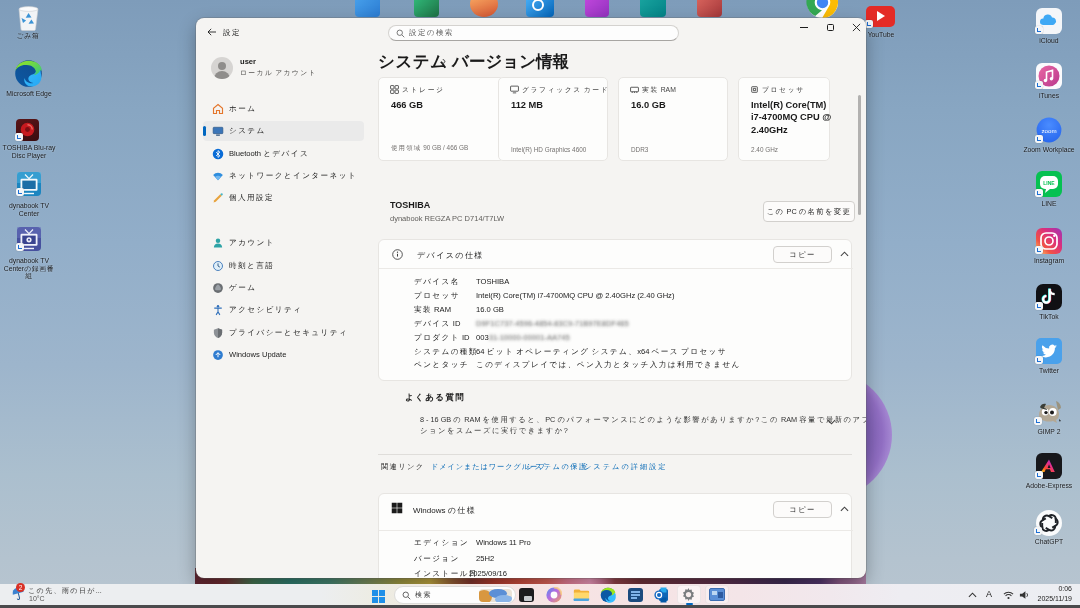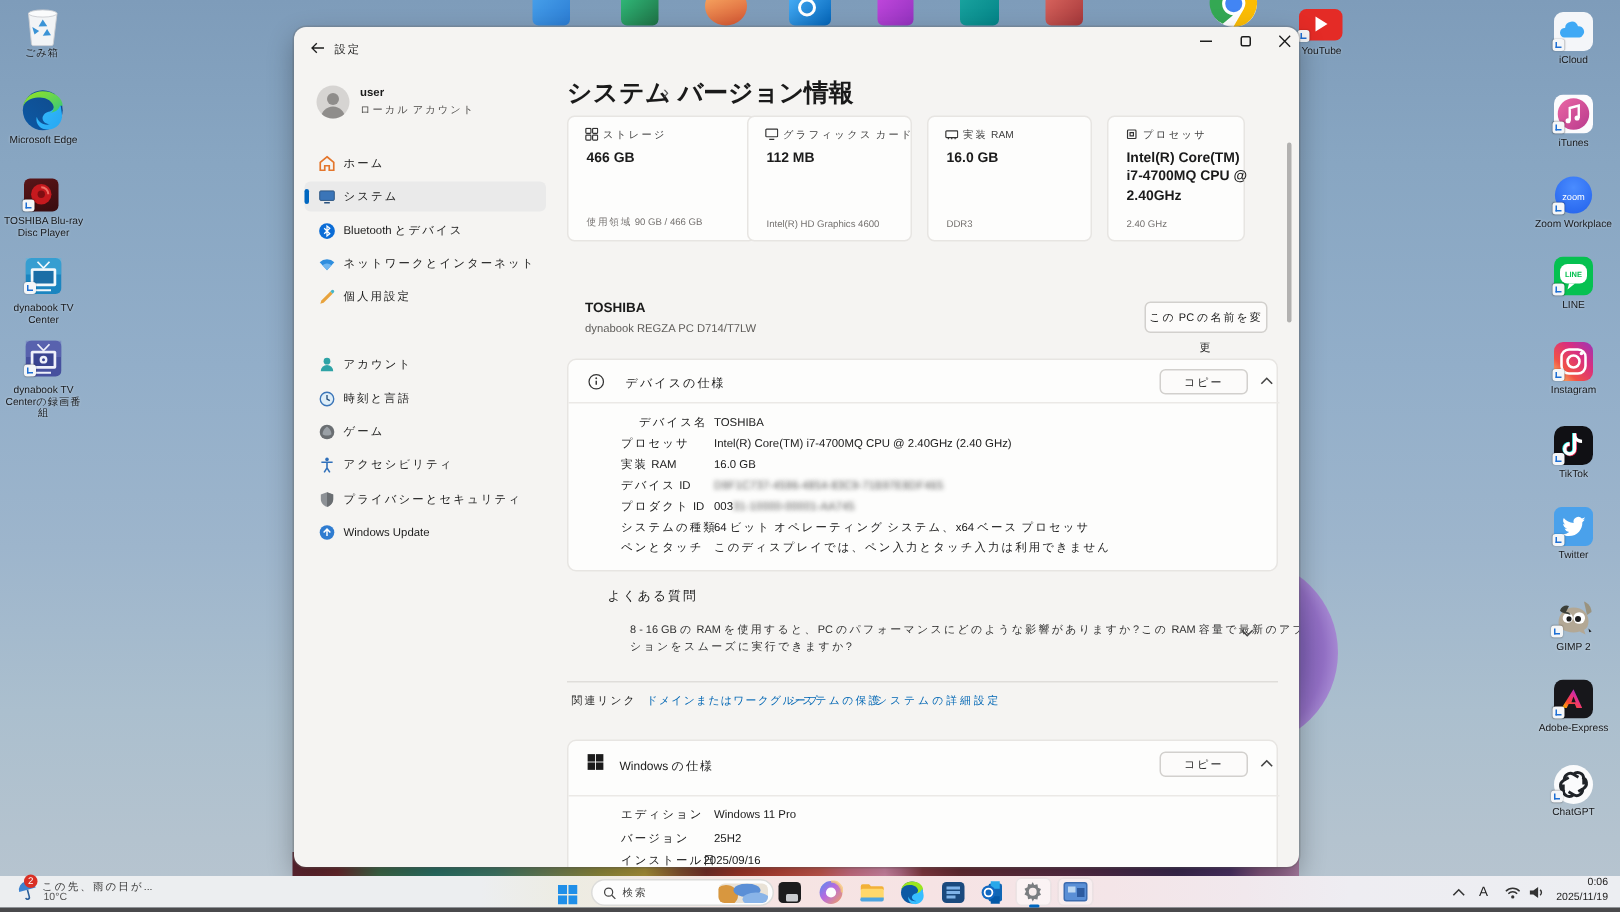--- a/index.html
+++ b/index.html
@@ -227,20 +227,24 @@
         <path d="M8 11.5a4 4 0 0 1 5.9-4.4l3.4 2"></path>
       </g>
     </svg></div>
 <div class="badge" style="left:1034px;top:527px"></div>
 <div class="dlabel" style="left:1014px;top:538px;width:70px">ChatGPT</div>
 <div id="win" class="abs">
 <svg style="position:absolute;left:11px;top:10px" width="10" height="8" viewBox="0 0 12 10">
       <path d="M5 1L1 5l4 4M1 5h10" fill="none" stroke="#1c1c1c" stroke-width="1.1"></path>
     </svg>
 <div style="position:absolute;left:27px;top:10px;font-size:7.5px;color:#1b1b1b"><span class="j">設定</span></div>
+<div id="searchbox"><svg style="position:absolute;left:7px;top:3px" width="9" height="9" viewBox="0 0 12 12">
+        <circle cx="5" cy="5" r="3.6" fill="none" stroke="#5f5f5f" stroke-width="1.1"></circle>
+        <path d="M7.8 7.8L11 11" stroke="#5f5f5f" stroke-width="1.1"></path>
+      </svg><span class="j">設定の検索</span></div>
 <div class="tb-btn" style="left:604px;top:9px;width:8px;height:1px;background:#1c1c1c;font-size:0"></div>
 <div class="tb-btn" style="left:631px;top:6px;width:7px;height:7px;border:1px solid #1c1c1c;border-radius:1.5px;font-size:0"></div>
 <svg style="position:absolute;left:656px;top:5px" width="9" height="9" viewBox="0 0 10 10">
       <path d="M1 1l8 8M9 1l-8 8" stroke="#1c1c1c" stroke-width="1"></path>
     </svg>
 <div style="position:absolute;left:15px;top:39px;width:22px;height:22px;border-radius:50%;background:#d6d4d2;overflow:hidden">
 <div style="position:absolute;left:7px;top:4.5px;width:8px;height:8px;border-radius:50%;background:#8f8d8b"></div>
 <div style="position:absolute;left:3px;top:14px;width:16px;height:9px;border-radius:8px 8px 0 0;background:#8f8d8b"></div>
 </div>
 <div style="position:absolute;left:44px;top:39px;font-size:7.6px;font-weight:bold;color:#1b1b1b">user</div>
@@ -326,49 +330,49 @@
 <svg class="cicon" viewBox="0 0 16 16" fill="none" stroke="#333" stroke-width="1.4">
           <rect x="3" y="3" width="10" height="10" rx="1"></rect>
           <path d="M6 6h4v4H6z"></path>
         </svg>
 <div class="ctitle"><span class="j">プロセッサ</span></div>
         <div class="cval">Intel(R) Core(TM)<br>i7-4700MQ CPU @<br>2.40GHz</div>
         <div class="csub">2.40 GHz</div>
       </div>
 <div style="position:absolute;left:12px;top:182px;font-size:9px;font-weight:bold;color:#1b1b1b">TOSHIBA</div>
 <div style="position:absolute;left:12px;top:196px;font-size:7.5px;color:#5f5d5a">dynabook REGZA PC D714/T7LW</div>
-<div class="btn" style="left:385px;top:183px;width:82px;height:21px;line-height:20px"><span class="j">この</span> PC <span class="j">の名前を変更</span></div>
+<div class="btn" style="left:385px;top:183px;width:92px;height:21px;line-height:20px"><span class="j">この</span> PC <span class="j">の名前を変更</span></div>
 <div class="card" style="left:0;top:221px;width:474px;height:142px;border-radius:6px">
 <svg style="position:absolute;left:13px;top:9px" width="11" height="11" viewBox="0 0 16 16">
           <circle cx="8" cy="8" r="7" fill="none" stroke="#333" stroke-width="1.2"></circle>
           <path d="M8 7v4" stroke="#333" stroke-width="1.4"></path>
           <circle cx="8" cy="4.6" r=".9" fill="#333"></circle>
         </svg>
 <div style="position:absolute;left:38px;top:10px;font-size:8px;color:#1b1b1b"><span class="j">デバイスの仕様</span></div>
 <div class="btn" style="left:394px;top:6px;width:59px;height:17px;line-height:16px"><span class="j">コピー</span></div>
 <svg style="position:absolute;left:461px;top:11px" width="9" height="6" viewBox="0 0 10 6">
           <path d="M1 5l4-4 4 4" fill="none" stroke="#444" stroke-width="1.2"></path>
         </svg>
 <div style="position:absolute;left:0;top:28px;width:474px;height:1px;background:#ebe9e6"></div>
-<div class="srow" style="left:47px;top:37px"><span class="j">デバイス名</span></div>
+<div class="srow" style="left:35px;top:37px"><span class="j">デバイス名</span></div>
         <div class="srow" style="left:97px;top:37px">TOSHIBA</div>
 <div class="srow" style="left:35px;top:50.9px"><span class="j">プロセッサ</span></div>
         <div class="srow" style="left:97px;top:50.9px">Intel(R) Core(TM) i7-4700MQ CPU @ 2.40GHz (2.40 GHz)</div>
 <div class="srow" style="left:35px;top:64.8px"><span class="j">実装</span> RAM</div>
         <div class="srow" style="left:97px;top:64.8px">16.0 GB</div>
 <div class="srow" style="left:35px;top:78.7px"><span class="j">デバイス</span> ID</div>
         <div class="srow blur1" style="left:97px;top:78.7px">D9F1C737-4596-4854-83C9-71B97E8DF465</div>
 <div class="srow" style="left:35px;top:92.60000000000001px"><span class="j">プロダクト</span> ID</div>
         <div class="srow" style="left:97px;top:92.60000000000001px"><span>003</span><span class="blur1">31-10000-00001-AA745</span></div>
 <div class="srow" style="left:35px;top:106.50000000000001px"><span class="j">システムの種類</span></div>
         <div class="srow" style="left:97px;top:106.50000000000001px">64 <span class="j">ビット</span> <span class="j">オペレーティング</span> <span class="j">システム、</span>x64 <span class="j">ベース</span> <span class="j">プロセッサ</span></div>
 <div class="srow" style="left:35px;top:120.40000000000002px"><span class="j">ペンとタッチ</span></div>
         <div class="srow" style="left:97px;top:120.40000000000002px"><span class="j">このディスプレイでは、ペン入力とタッチ入力は利用できません</span></div>
 </div>
-<div style="position:absolute;left:27px;top:374px;font-size:8.5px;font-weight:normal;color:#1b1b1b"><span class="j">よくある質問</span></div>
+<div style="position:absolute;left:27px;top:374px;font-size:8.5px;font-weight:bold;color:#1b1b1b"><span class="j">よくある質問</span></div>
 <div style="position:absolute;left:42px;top:396px;font-size:7.3px;color:#333;line-height:11.3px;white-space:nowrap" id="faqq">8 - 16 GB <span class="j">の</span> RAM <span class="j">を使用すると、</span>PC <span class="j">のパフォーマンスにどのような影響がありますか?この</span> RAM <span class="j">容量で最新のアプリケー</span><br><span class="j">ションをスムーズに実行できますか?</span></div>
 <svg style="position:absolute;left:449px;top:401px" width="9" height="6" viewBox="0 0 10 6">
         <path d="M1 1l4 4 4-4" fill="none" stroke="#444" stroke-width="1.2"></path>
       </svg>
 <div style="position:absolute;left:0;top:436px;width:474px;height:1px;background:#dfddda"></div>
 <div style="position:absolute;left:3px;top:444px;font-size:7.2px;color:#1b1b1b"><span class="j">関連リンク</span></div>
 <div style="position:absolute;left:53px;top:444px;font-size:7.2px" class="link"><span class="j" style="letter-spacing:.9px">ドメインまたはワークグループ</span></div>
 <div style="position:absolute;left:148px;top:444px;font-size:7.2px" class="link"><span class="j" style="letter-spacing:1.5px">システムの保護</span></div>
 <div style="position:absolute;left:206px;top:444px;font-size:7.2px" class="link"><span class="j" style="letter-spacing:2px">システムの詳細設定</span></div>
 <div class="card" style="left:0;top:475px;width:474px;height:110px;border-radius:6px">

